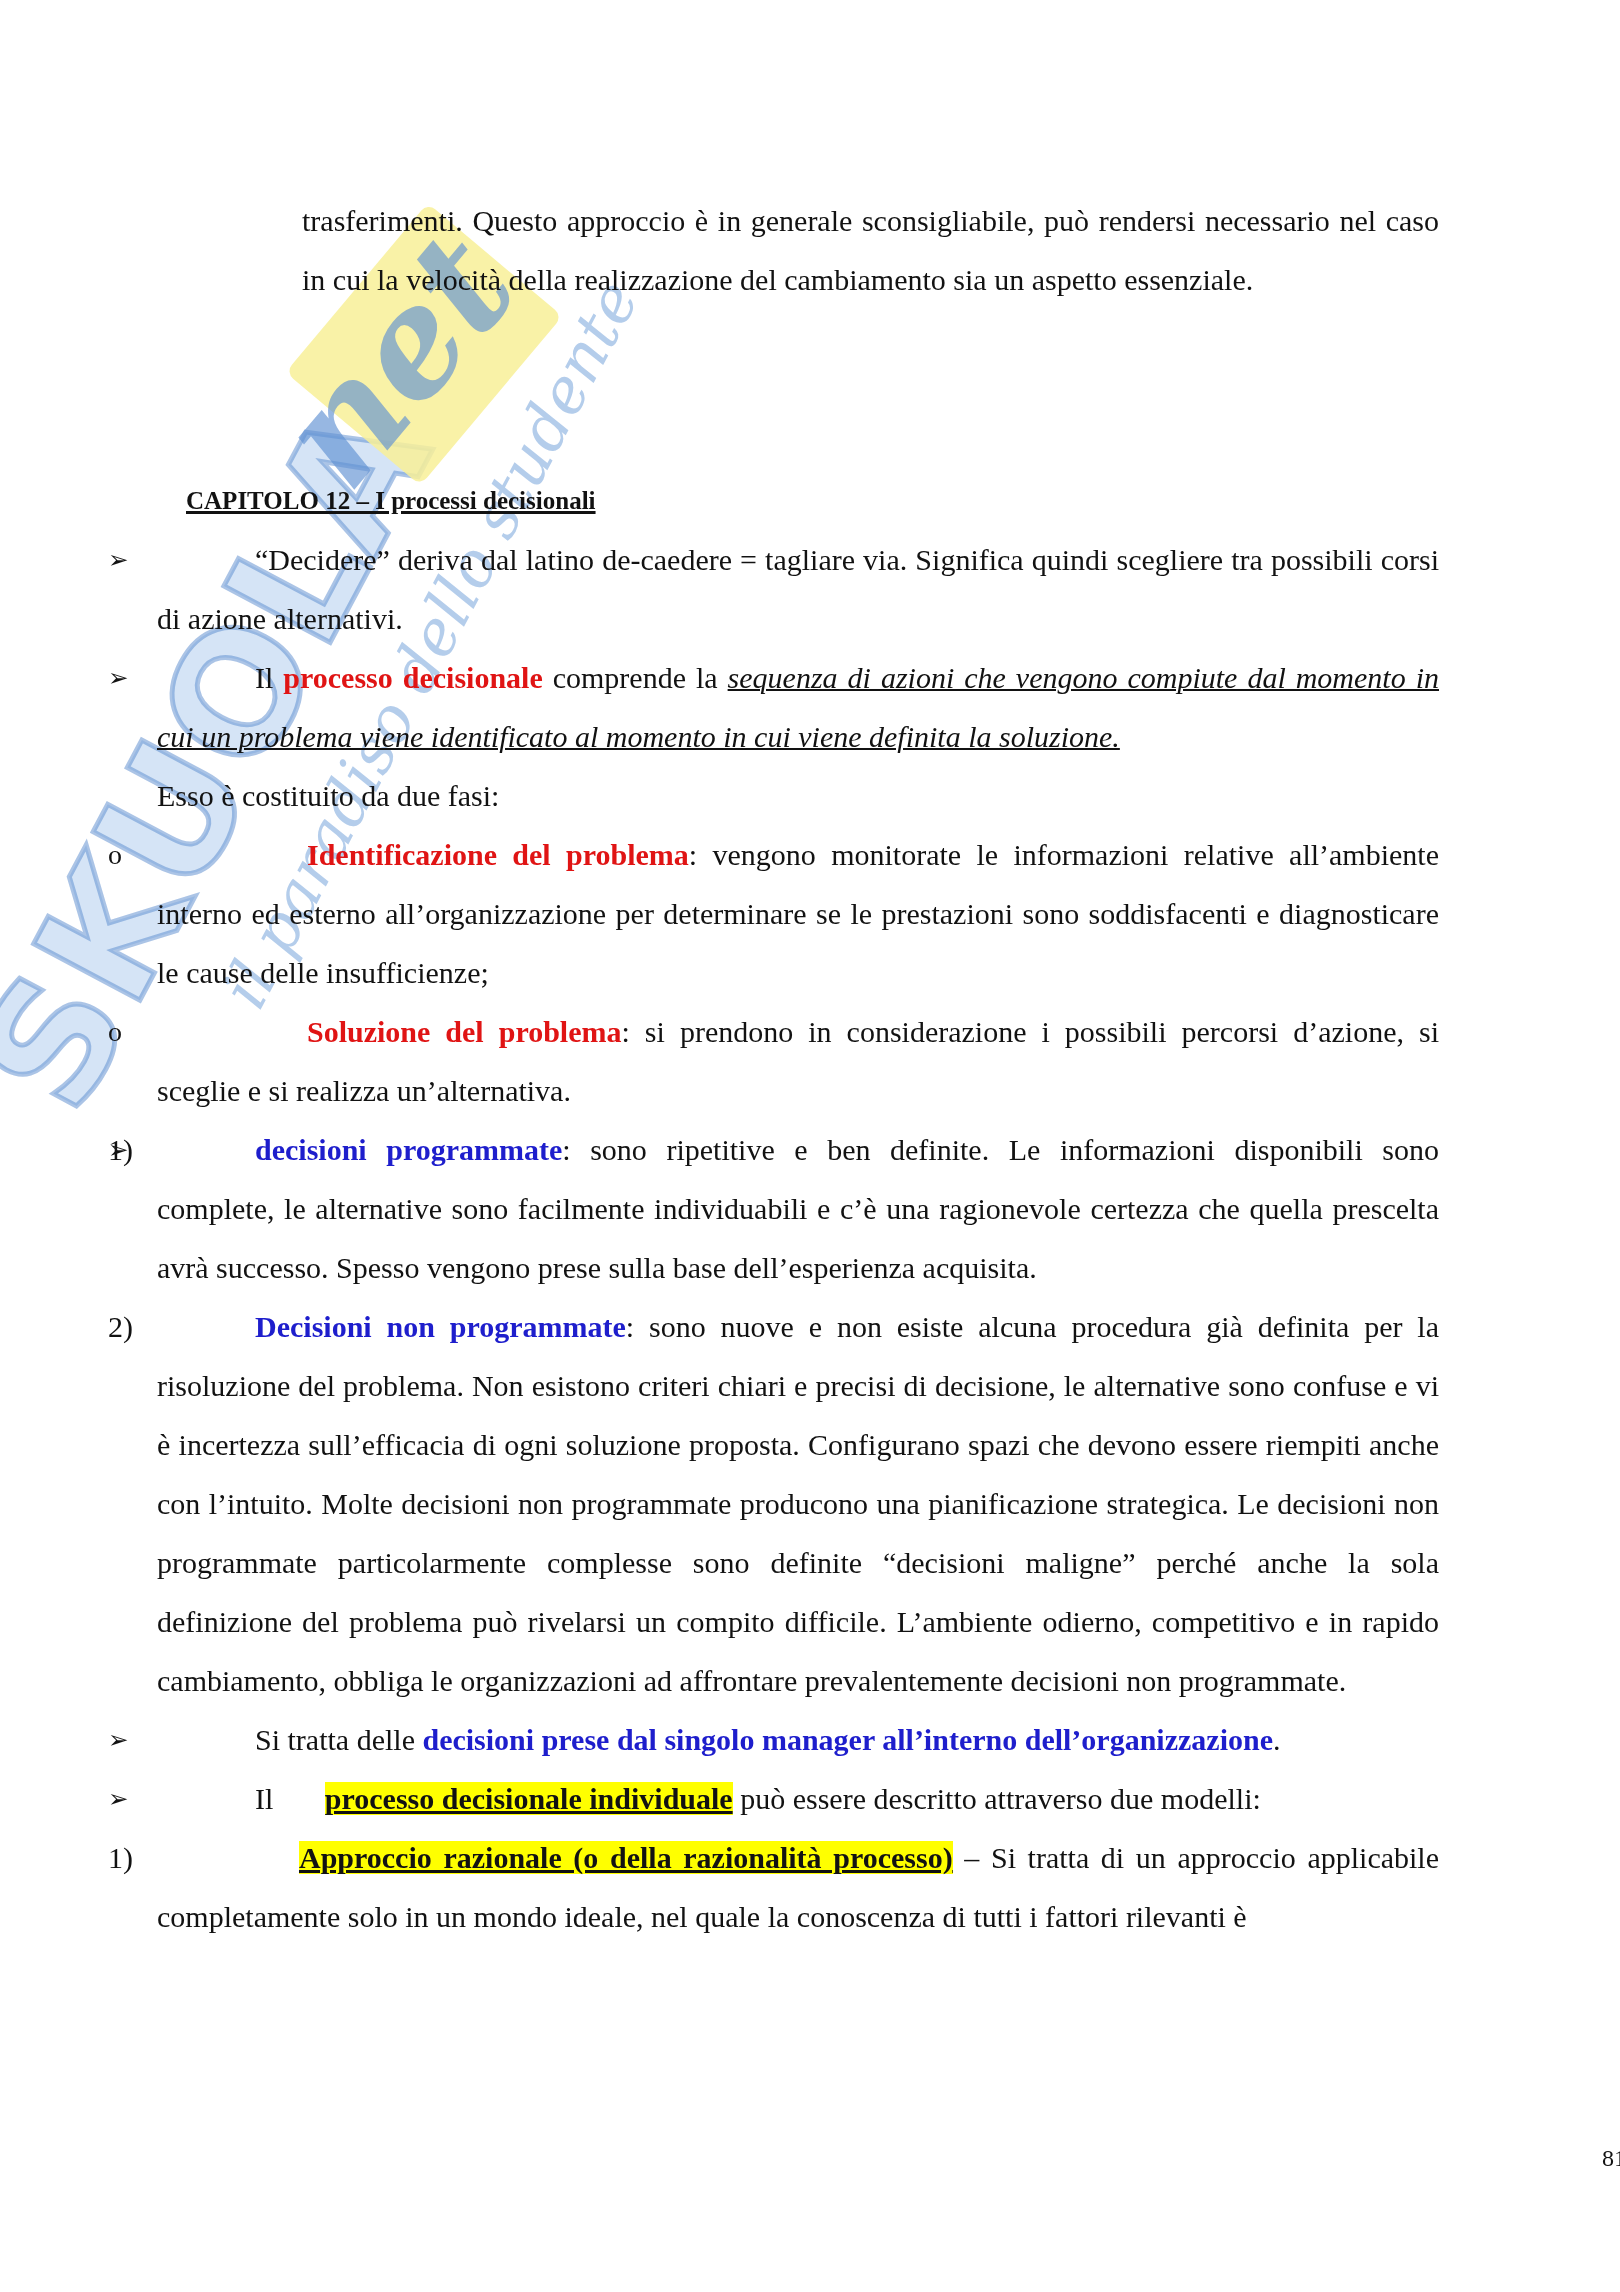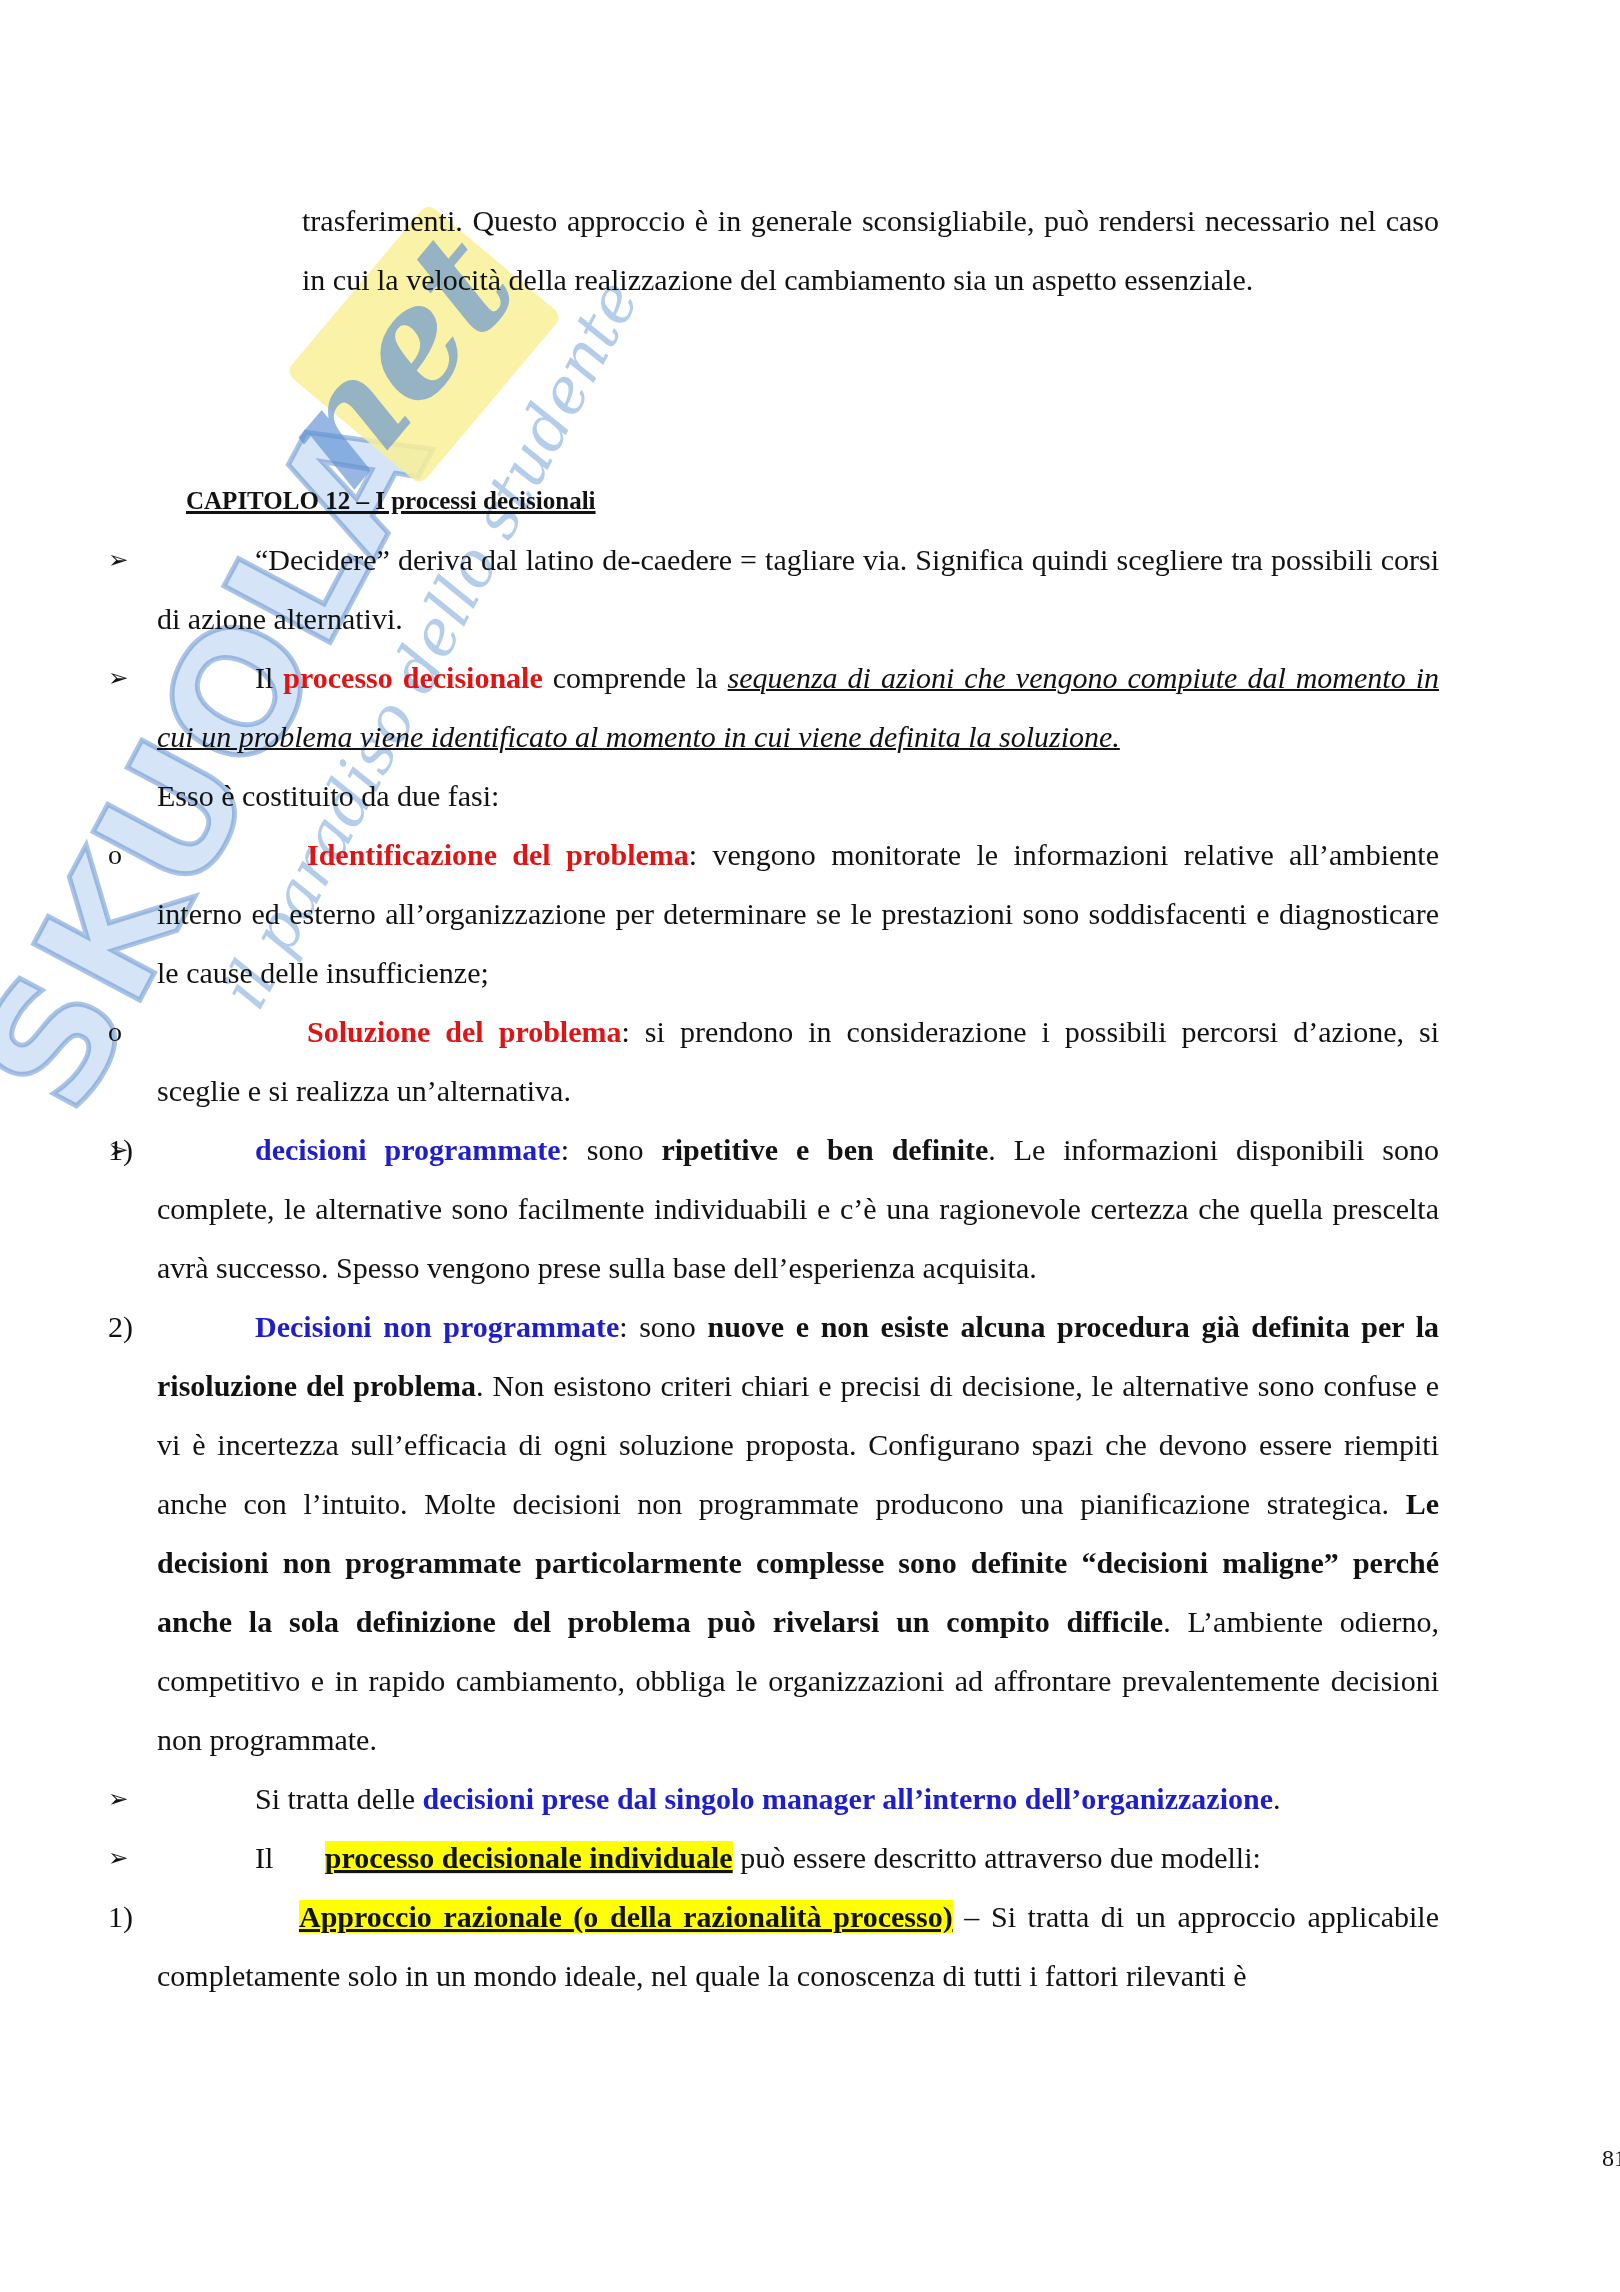--- a/index.html
+++ b/index.html
@@ -62,21 +62,21 @@
     font-weight:bold;font-size:25px;
     text-decoration:underline;
     text-decoration-thickness:2.9px;
   }
   .heading2{
     margin-top:19.6px;
     font-weight:bold;font-size:32px;
     text-decoration:underline double;
     display:inline-block;
   }
-  .seg-b{font-weight:bold;margin-top:48px;}
+  .seg-b{font-weight:normal;margin-top:48px;}
   .seg-rb{font-weight:bold;color:var(--red);}
   .seg-bb{font-weight:bold;color:var(--blue);}
   .seg-iu{font-style:italic;text-decoration:underline;text-decoration-thickness:2px;}
   .seg-hl{
     font-weight:bold;background:var(--hl);
     text-decoration:underline;text-decoration-thickness:2.9px;margin-left:44px;
   }
   .page-number{
     position:absolute;top:2145px;left:6px;width:100%;
     text-align:right;font-size:24px;z-index:1;

